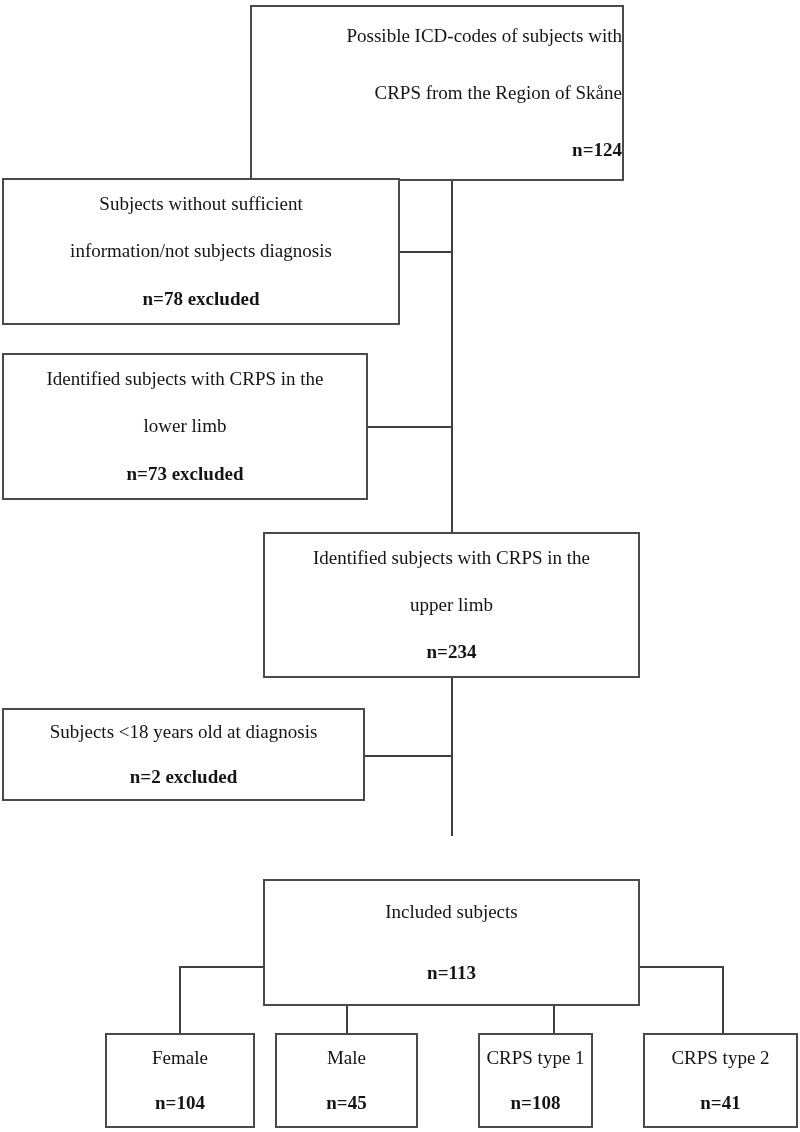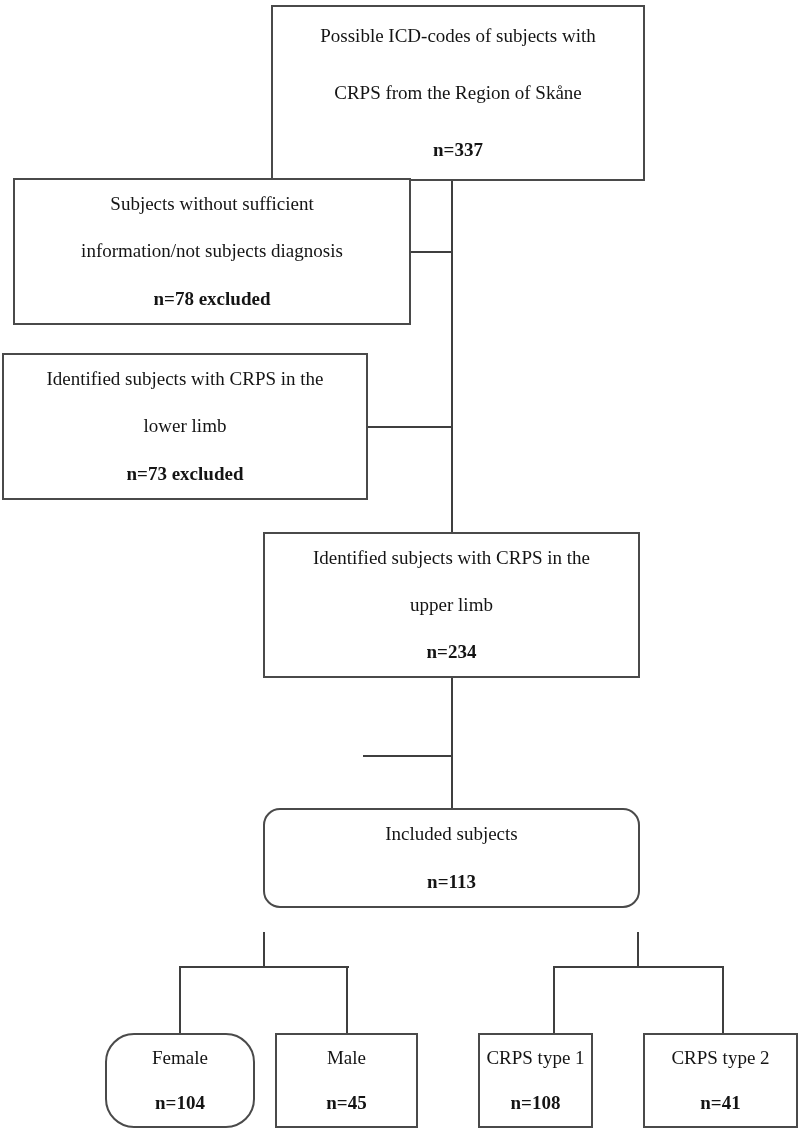--- a/index.html
+++ b/index.html
@@ -24,27 +24,27 @@
     text-align: center;
     font-size: 19px;
     line-height: 24px;
   }
   .box .count { font-weight: bold; }
   .conn { position: absolute; background: #3f3f3f; }
   .conn.v { width: 2px; }
   .conn.h { height: 2px; }
 
   
-  .b-source   { left: 271px; top: 5px;    width: 374px; height: 176px; }
-  .b-excl1    { left: 2px;   top: 178px;  width: 398px; height: 147px; margin-left: 11px; }
+  .b-source   { left: 250px; top: 5px;    width: 374px; height: 176px; align-items: flex-end; }
+  .b-excl1    { left: 2px;   top: 178px;  width: 398px; height: 147px; }
   .b-excl2    { left: 2px;   top: 353px;  width: 366px; height: 147px; }
   .b-upper    { left: 263px; top: 532px;  width: 377px; height: 146px; }
   .b-excl3    { left: 2px;   top: 708px;  width: 363px; height: 93px;  }
-  .b-included { left: 263px; top: 808px;  width: 377px; height: 100px; border-radius: 17px;  }
-  .b-female   { left: 105px; top: 1033px; width: 150px; height: 95px; border-radius: 29px;  }
+  .b-included { left: 263px; top: 879px;  width: 377px; height: 127px;  }
+  .b-female   { left: 105px; top: 1033px; width: 150px; height: 95px;  }
   .b-male     { left: 275px; top: 1033px; width: 143px; height: 95px;  }
   .b-crps1    { left: 478px; top: 1033px; width: 115px; height: 95px;  }
   .b-crps2    { left: 643px; top: 1033px; width: 155px; height: 95px;  }
 </style>
 </head>
 <body>
 
 <div class="canvas">
 
   <div class="conn v" style="left:451px; top:147px; height:386px;"></div>
@@ -59,41 +59,45 @@
   <div class="conn v" style="left:346px; top:966px; height:68px;"></div>
 
   <div class="conn v" style="left:637px; top:932px; height:36px;"></div>
   <div class="conn h" style="left:553px; top:966px; width:171px;"></div>
   <div class="conn v" style="left:553px; top:966px; height:68px;"></div>
   <div class="conn v" style="left:722px; top:966px; height:68px;"></div>
 
   <div class="box b-source">
     <div class="t">Possible ICD-codes of subjects with</div>
     <div class="t">CRPS from the Region of Skåne</div>
-    <div class="t count">n=337</div>
+    <div class="t count">n=124</div>
   </div>
 
   <div class="box b-excl1">
     <div class="t">Subjects without sufficient</div>
     <div class="t">information/not subjects diagnosis</div>
     <div class="t count">n=78 excluded</div>
   </div>
 
   <div class="box b-excl2">
     <div class="t">Identified subjects with CRPS in the</div>
     <div class="t">lower limb</div>
     <div class="t count">n=73 excluded</div>
   </div>
 
   <div class="box b-upper">
     <div class="t">Identified subjects with CRPS in the</div>
     <div class="t">upper limb</div>
     <div class="t count">n=234</div>
   </div>
 
+  <div class="box b-excl3">
+    <div class="t">Subjects &lt;18 years old at diagnosis</div>
+    <div class="t count">n=2 excluded</div>
+  </div>
 
   <div class="box b-included">
     <div class="t">Included subjects</div>
     <div class="t count">n=113</div>
   </div>
 
   <div class="box b-female">
     <div class="t">Female</div>
     <div class="t count">n=104</div>
   </div>

